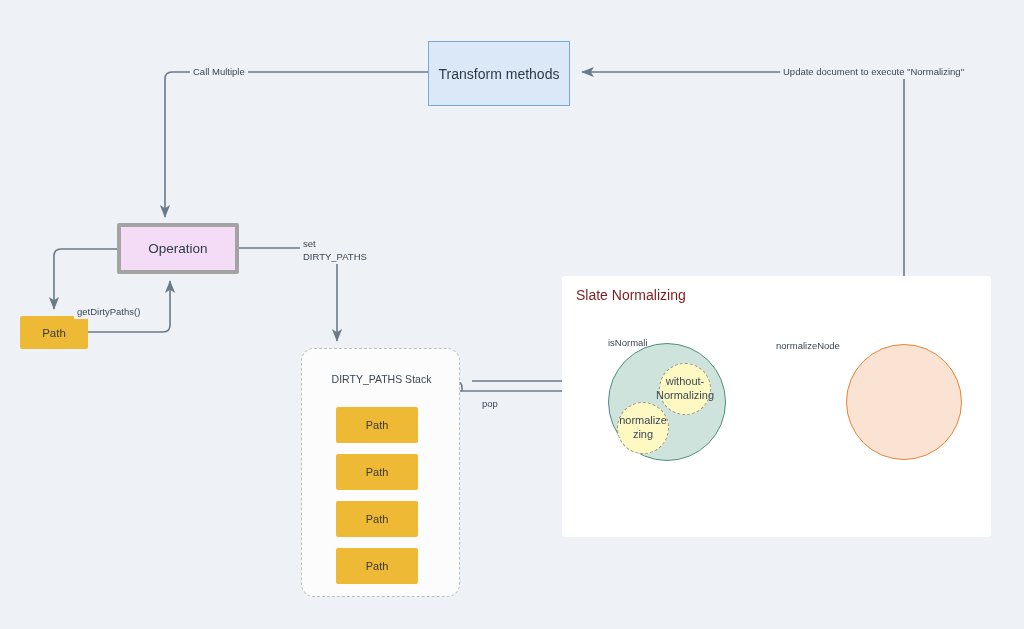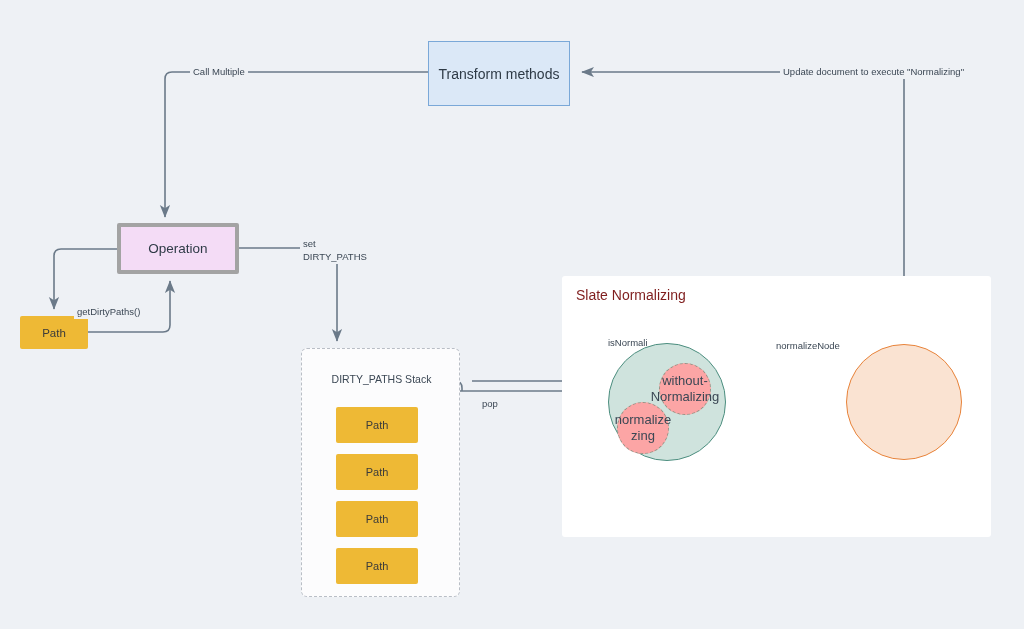--- a/index.html
+++ b/index.html
@@ -67,21 +67,21 @@
     font-size: 11.5px;
   }
   
   #stack-box {
     left: 301px;
     top: 348px;
     width: 159px;
     height: 249px;
     background: #fcfcfd;
     border: 1px dashed #b9bec6;
-    border-radius: 6px;
+    border-radius: 13px;
     display: block;
   }
   #stack-title {
     position: absolute;
     left: 0;
     top: 24px;
     width: 159px;
     text-align: center;
     font-size: 10.5px;
     color: #3b4754;
@@ -139,27 +139,27 @@
     width: 116px;
     height: 116px;
     border-radius: 50%;
     background: #fae3d2;
     border: 1px solid #e8833a;
   }
   #normalizenode-label { left: 776px; top: 340px; }
   .inner-circle {
     position: absolute;
     border-radius: 50%;
-    background: #fca5a5;
+    background: #fef9c3;
     border: 1px dashed #9b9184;
     display: flex;
     align-items: center;
     justify-content: center;
     text-align: center;
-    font-size: 13px;
+    font-size: 11px;
     line-height: 1.25;
     color: #3b4754;
     padding: 2px;
     box-sizing: border-box;
   }
   #without-normalizing {
     left: 659px;
     top: 363px;
     width: 52px;
     height: 52px;

